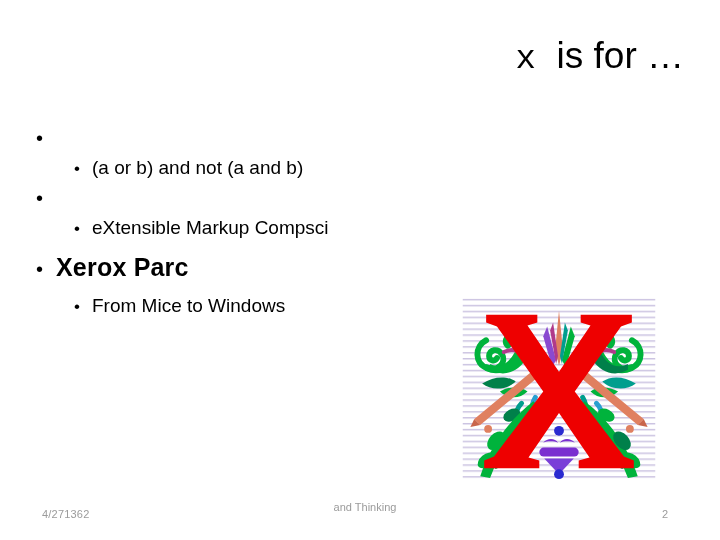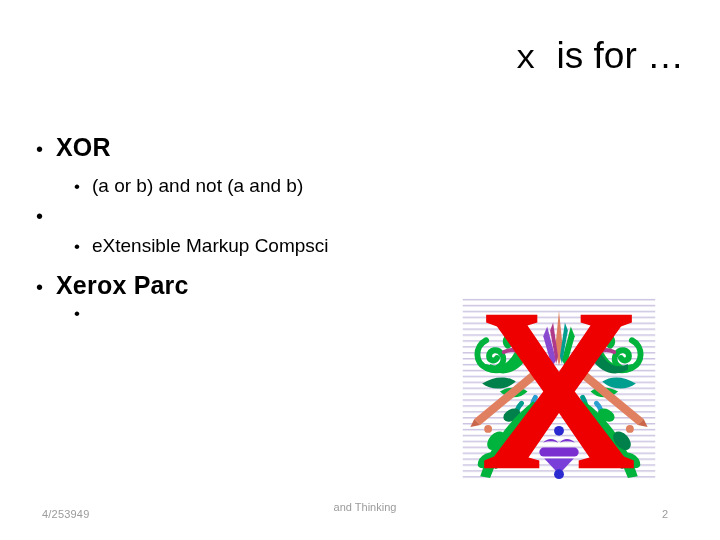--- a/index.html
+++ b/index.html
@@ -146,21 +146,20 @@
 <div class="slide">
 
   <div class="title-area">
     <div class="title-line"><span class="title-mono">x</span><span class="title-rest">  is for …</span></div>
   </div>
 
   <div class="body-area">
 
     <div class="bullet level-1">
       <span class="marker">•</span>
-      <span class="btext">XOR</span>
     </div>
 
     <div class="bullet level-2">
       <span class="marker">•</span>
       <span class="btext">(a or b) and not (a and b)</span>
     </div>
 
     <div class="bullet level-1">
       <span class="marker">•</span>
     </div>
@@ -170,20 +169,21 @@
       <span class="btext">eXtensible Markup Compsci</span>
     </div>
 
     <div class="bullet level-1">
       <span class="marker">•</span>
       <span class="btext">Xerox Parc</span>
     </div>
 
     <div class="bullet level-2">
       <span class="marker">•</span>
+      <span class="btext">From Mice to Windows</span>
     </div>
 
   </div>
 
   <div class="deco-image">
     <svg viewBox="0 0 200 195" xmlns="http://www.w3.org/2000/svg">
       <defs>
         <pattern id="hatch" width="200" height="6" patternUnits="userSpaceOnUse">
           <rect x="0" y="0" width="200" height="6" fill="#ffffff"></rect>
           <rect x="0" y="0" width="200" height="1.5" fill="#b9aed6" opacity="0.75"></rect>
@@ -261,21 +261,21 @@
         <circle cx="100" cy="140" r="5" fill="#2a2ad0"></circle>
         <path d="M84 152 C88 147 96 147 99 152 C95 150 88 150 84 152 Z" fill="#7a2fd0"></path>
         <path d="M101 152 C104 147 112 147 116 152 C112 150 105 150 101 152 Z" fill="#7a2fd0"></path>
         <rect x="80" y="157" width="40" height="9" rx="4.5" fill="#7a2fd0"></rect>
         <path d="M85 168 L115 168 L100 184 Z" fill="#7a3fd8"></path>
         <circle cx="100" cy="184" r="5" fill="#2a2ad0"></circle>
       </g>
     </svg>
   </div>
 
-  <div class="footer-date">4/253949</div>
+  <div class="footer-date">4/271362</div>
 
   <div class="footer-center">
     <div>and Thinking</div>
   </div>
 
   <div class="footer-number">2</div>
 
 </div>
 
 </body></html>

